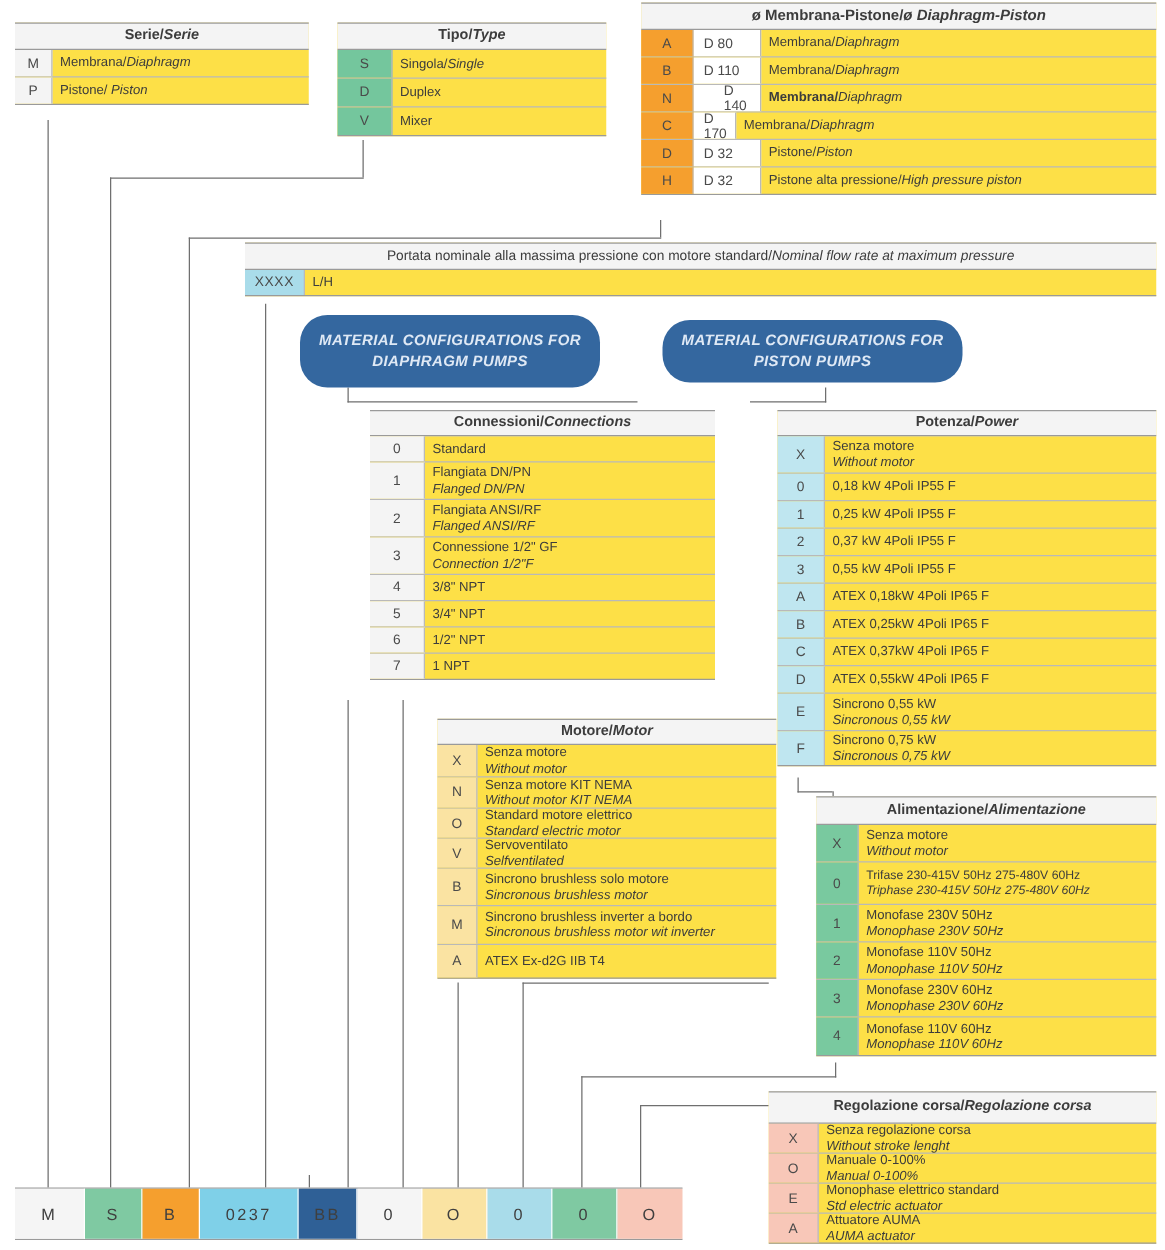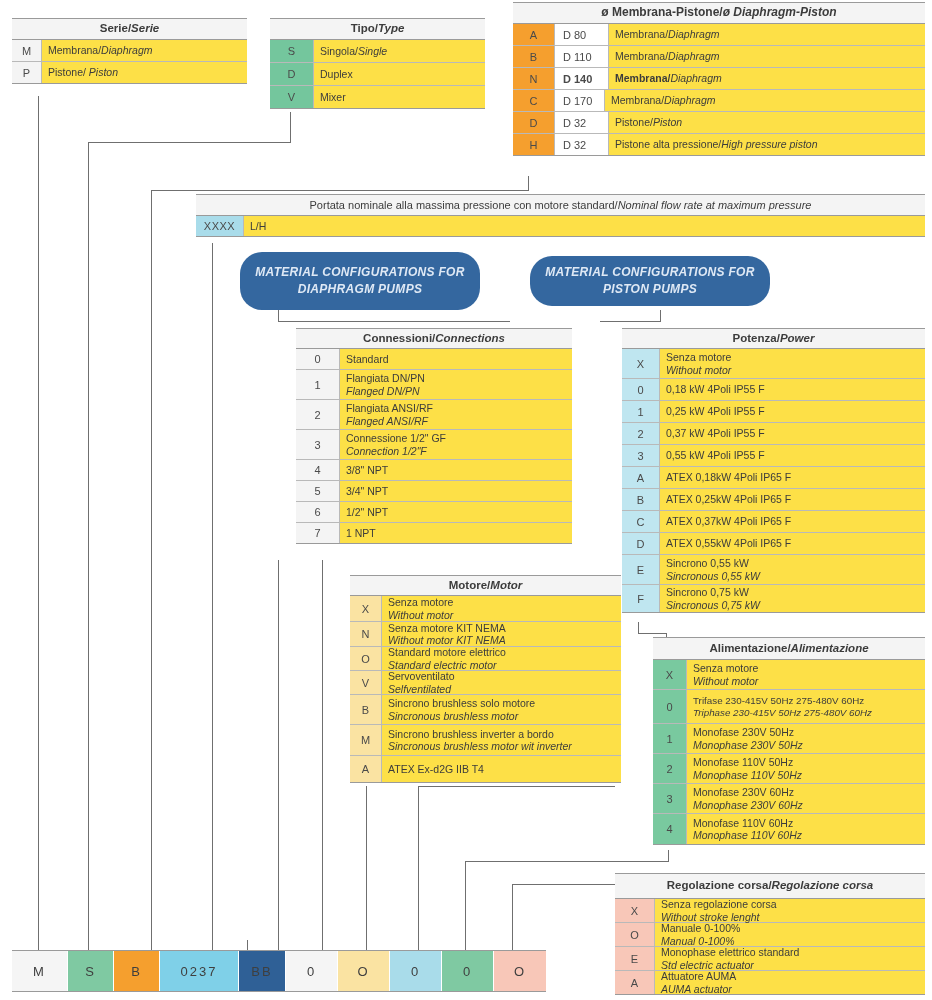--- a/index.html
+++ b/index.html
@@ -215,28 +215,28 @@
     </div>
     <div class="row" style="height:22px;">
       <div class="code c-orange" style="width:42px;">B</div>
       <div class="code c-grey" style="width:54px; background:#fff; justify-content:flex-start; padding-left:8px;">D 110</div>
       <div class="desc">
         <div class="oneline"><span class="it-line">Membrana/</span><span class="en">Diaphragm</span></div>
       </div>
     </div>
     <div class="row" style="height:22px;">
       <div class="code c-orange" style="width:42px;">N</div>
-      <div class="code c-grey" style="width:54px; background:#fff; justify-content:flex-start; padding-left:8px;font-weight:bold;">D 140</div>
+      <div class="code c-grey" style="width:54px; background:#fff; justify-content:flex-start; padding-left:24px;">D 140</div>
       <div class="desc bold">
         <div class="oneline"><span class="it-line">Membrana/</span><span class="en">Diaphragm</span></div>
       </div>
     </div>
     <div class="row" style="height:22px;">
       <div class="code c-orange" style="width:42px;">C</div>
-      <div class="code c-grey" style="width:50px; background:#fff; justify-content:flex-start; padding-left:8px;">D 170</div>
+      <div class="code c-grey" style="width:34px; background:#fff; justify-content:flex-start; padding-left:8px;">D 170</div>
       <div class="desc">
         <div class="oneline"><span class="it-line">Membrana/</span><span class="en">Diaphragm</span></div>
       </div>
     </div>
     <div class="row" style="height:22px;">
       <div class="code c-orange" style="width:42px;">D</div>
       <div class="code c-grey" style="width:54px; background:#fff; justify-content:flex-start; padding-left:8px;">D 32</div>
       <div class="desc">
         <div class="oneline"><span class="it-line">Pistone/</span><span class="en">Piston</span></div>
       </div>

